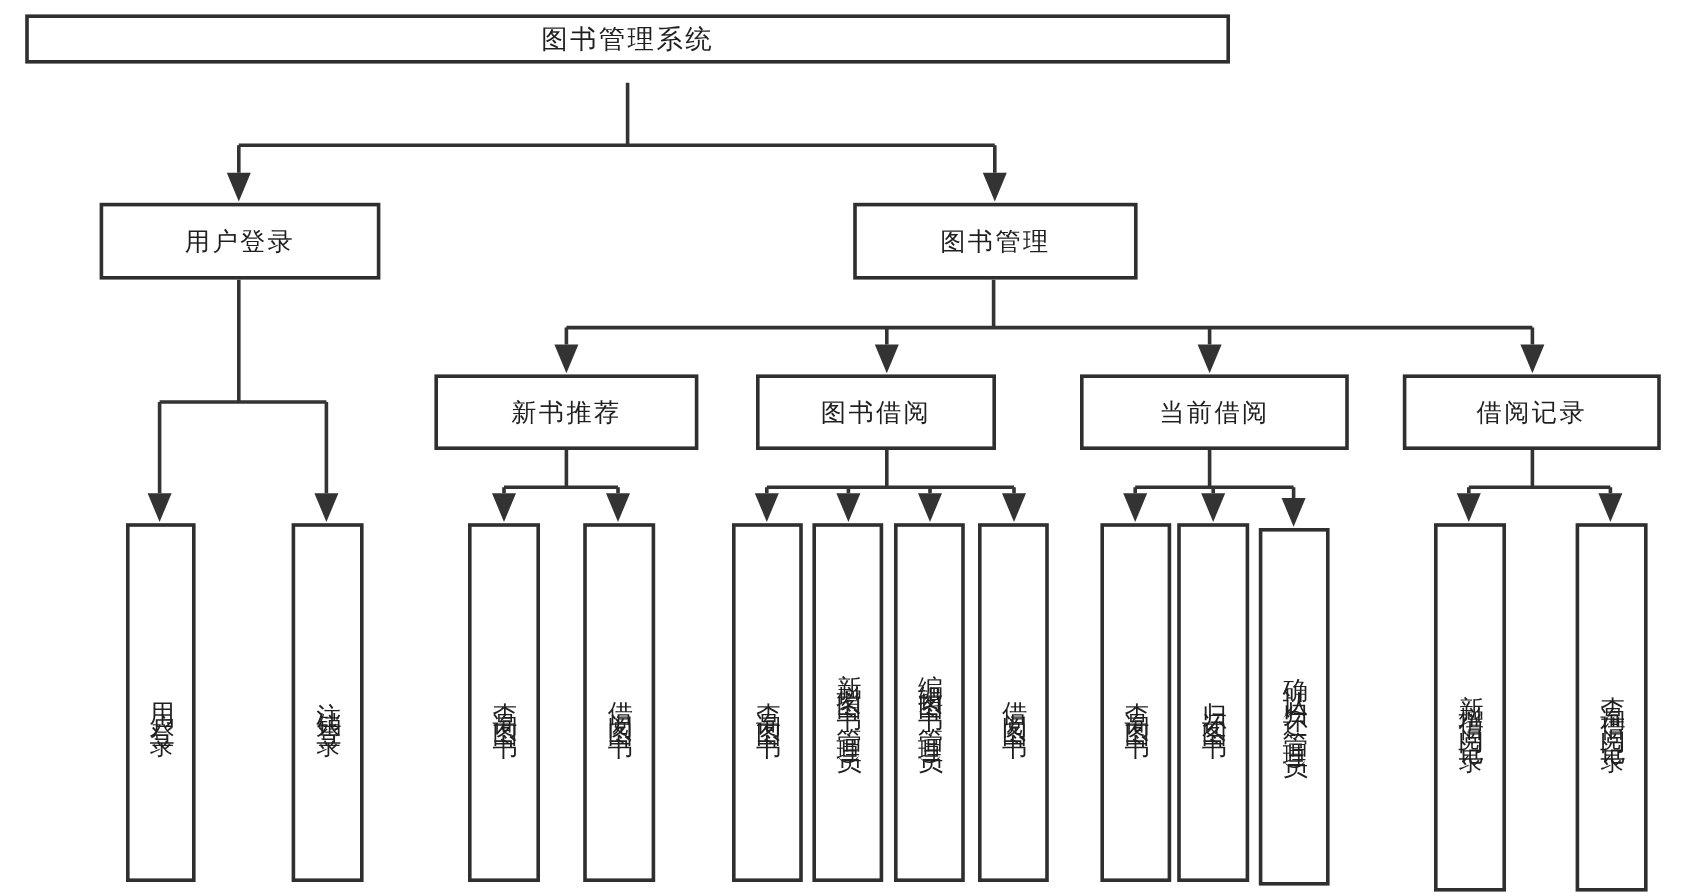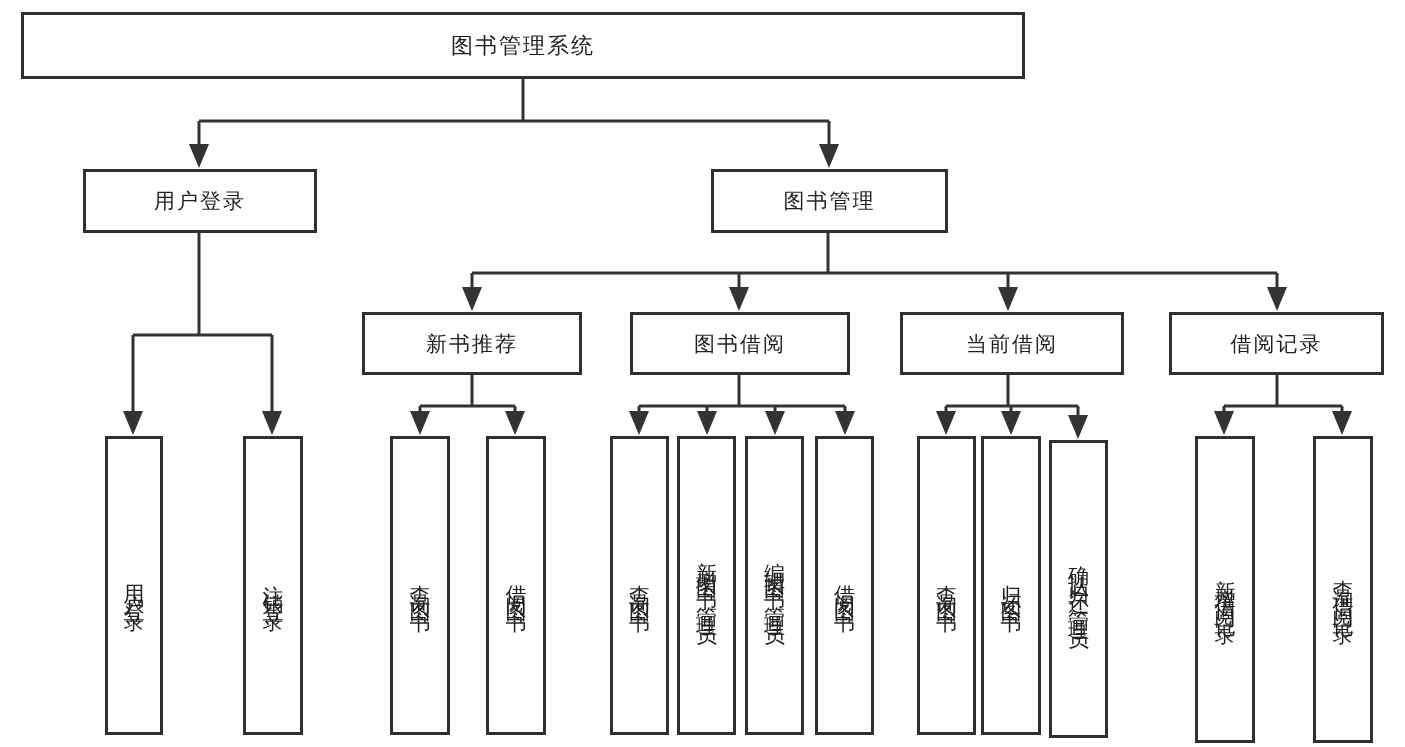--- a/index.html
+++ b/index.html
@@ -18,26 +18,26 @@
     border: 3px solid #2f2f2f;
     background: #ffffff;
     display: flex;
     align-items: center;
     justify-content: center;
     color: #1f1f1f;
     font-size: 21px;
     letter-spacing: 2px;
     z-index: 2;
   }
-  .root-box  { left: 21px;  top: 12px;  width: 1004px; height: 67px; font-size: 22px; }
+  .root-box  { left: 21px;  top: 12px;  width: 1004px; height: 41px; font-size: 22px; }
   .lvl2-user { left: 83px;  top: 169px; width: 234px;  height: 64px; }
   .lvl2-book { left: 711px; top: 169px; width: 237px;  height: 64px; justify-content: center; }
   .lvl3 { top: 312px; height: 63px; }
   .l3-newbook { left: 362px;  width: 220px; }
-  .l3-borrow  { left: 630px;  width: 220px; }
+  .l3-borrow  { left: 630px;  width: 200px; }
   .l3-current { left: 900px;  width: 224px; }
   .l3-records { left: 1169px; width: 215px; }
   .leaf {
     top: 436px;
     height: 299px;
     writing-mode: vertical-rl;
     text-orientation: mixed;
     letter-spacing: 9px;
     font-size: 21px;
   }

